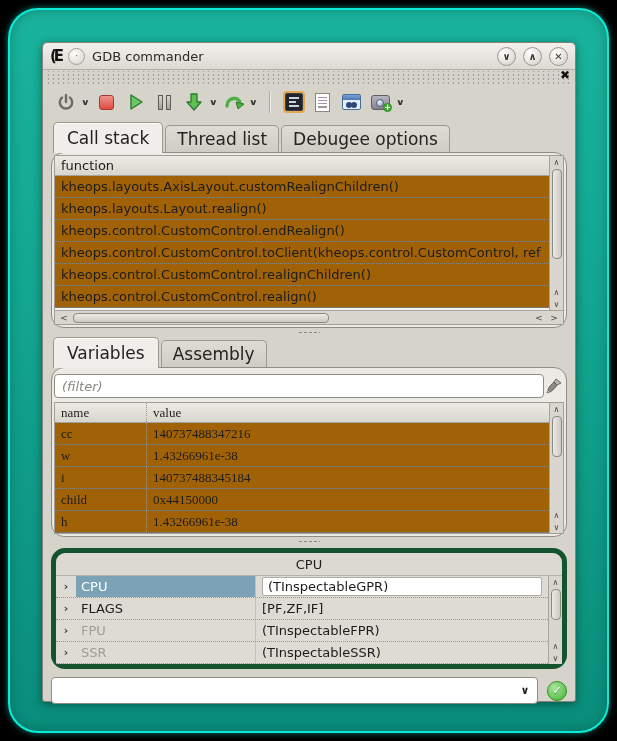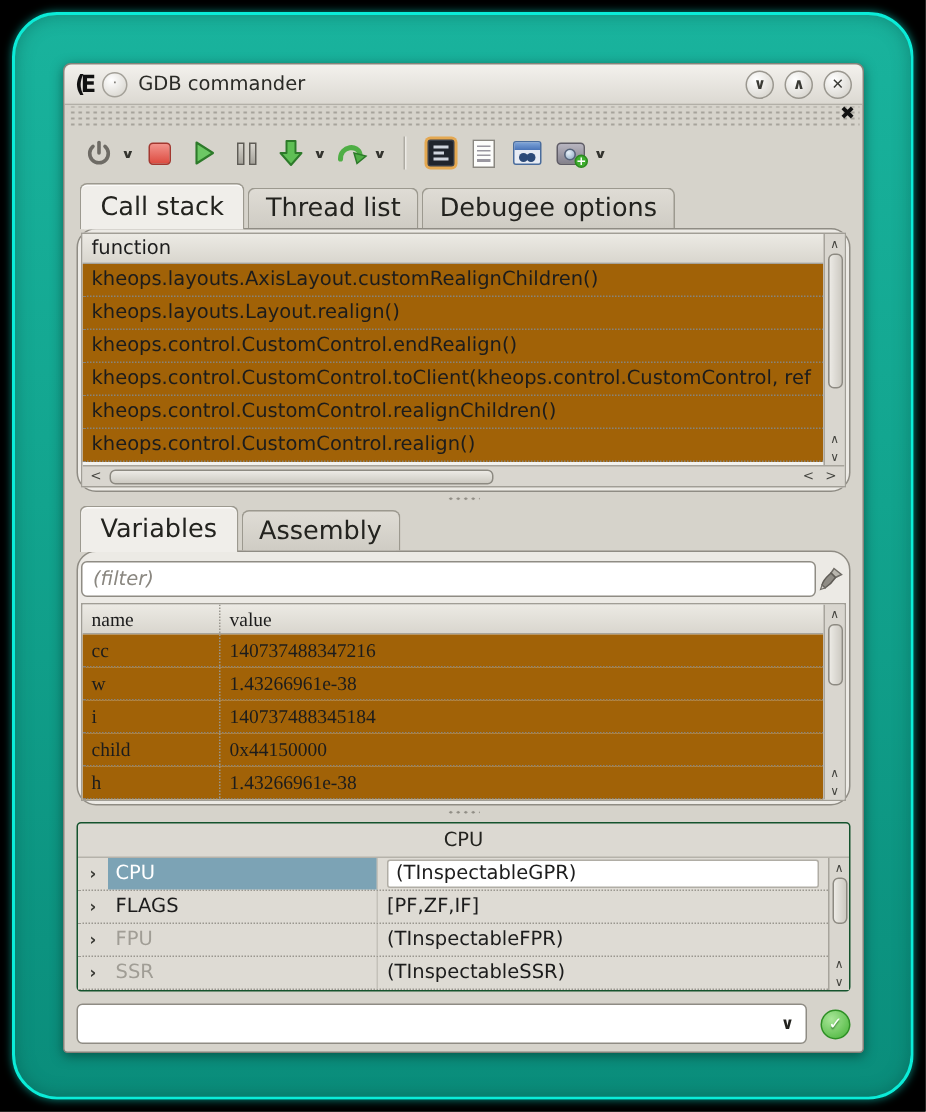--- a/index.html
+++ b/index.html
@@ -79,21 +79,21 @@
   .hthumb{position:absolute;top:0;height:10px;border-radius:4px;border:1px solid #8d8a82;background:linear-gradient(180deg,#eceae5,#cdcac2);}
   
   .splitter{flex:0 0 9px;display:flex;align-items:center;justify-content:center;}
   .splitter i{width:22px;height:3px;background-image:radial-gradient(#8a877f 1px, transparent 1.2px);background-size:5px 3px;}
   
   .filter-row{display:flex;align-items:center;gap:0;margin:4px 0 4px 0;}
   .filter-input{flex:1;height:24px;border:1px solid #8f8c84;border-radius:4px;background:#fff;padding:0 7px;
     font-family:"DejaVu Sans",sans-serif;font-size:13px;font-style:italic;color:#8a8780;outline:none;}
   .filter-input::placeholder{color:#8a8780;font-style:italic;}
   
-  .cpu-box{border:1px solid #14532d;border-radius:3px;background:#dcd9d2;display:flex;flex-direction:column;margin-top:2px;}
+  .cpu-box{border:5px solid #14532d;border-radius:14px;background:#dcd9d2;display:flex;flex-direction:column;margin-top:2px;}
   .cpu-title{text-align:center;font-size:13px;padding:4px 0 3px 0;color:#23231f;}
   .cpu-grid{border-top:1px solid #b5b2aa;display:flex;flex:1;overflow:hidden;background:#dedbd4;}
   .cpu-rows{flex:1;display:flex;flex-direction:column;}
   .cpu-row{flex:0 0 22px;display:flex;align-items:stretch;font-size:13px;border-bottom:1px dotted #9a978f;}
   .cpu-expand{flex:0 0 20px;display:flex;align-items:center;justify-content:center;font-size:11px;font-weight:bold;color:#3a3a35;}
   .cpu-name{flex:0 0 180px;display:flex;align-items:center;padding:0 5px;border-right:1px solid #c4c1b9;}
   .cpu-name.sel{background:#7ca3b5;color:#fff;}
   .cpu-name.dis{color:#a09d95;}
   .cpu-val{flex:1;display:flex;align-items:center;padding:0 6px;white-space:nowrap;overflow:hidden;}
   .cpu-val .editbox{background:#fff;border:1px solid #b0ada5;border-radius:2px;padding:1px 5px;flex:1;}

